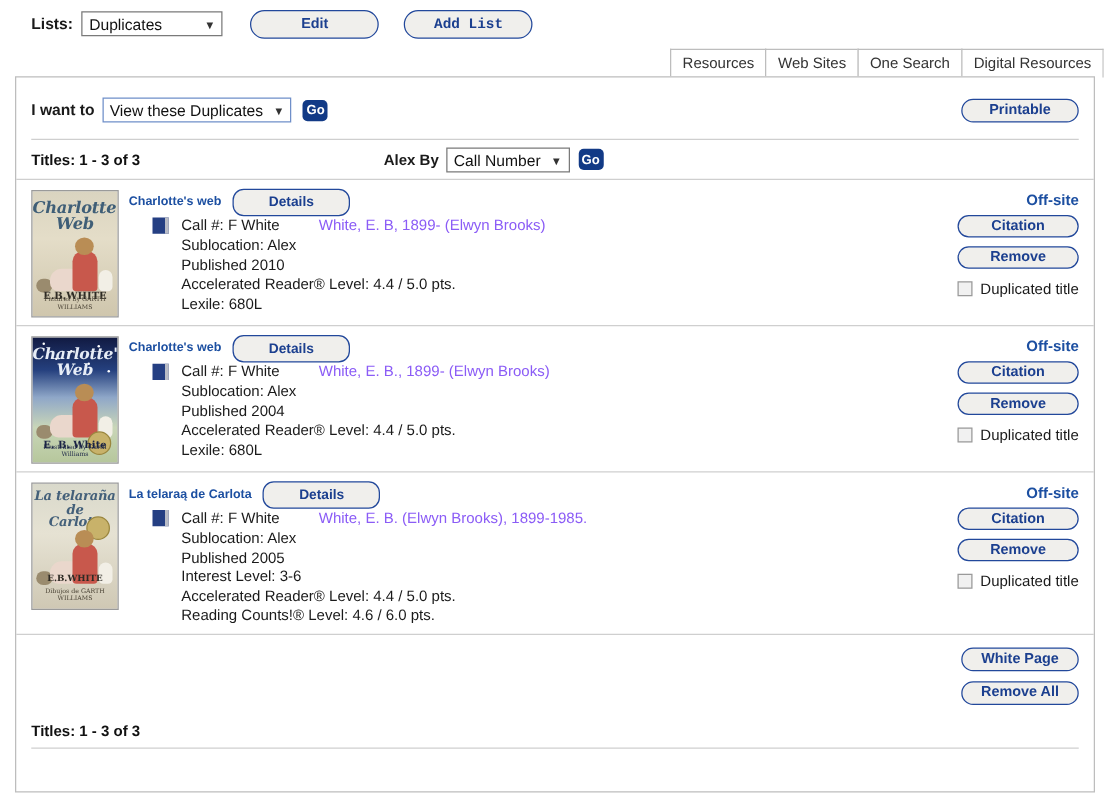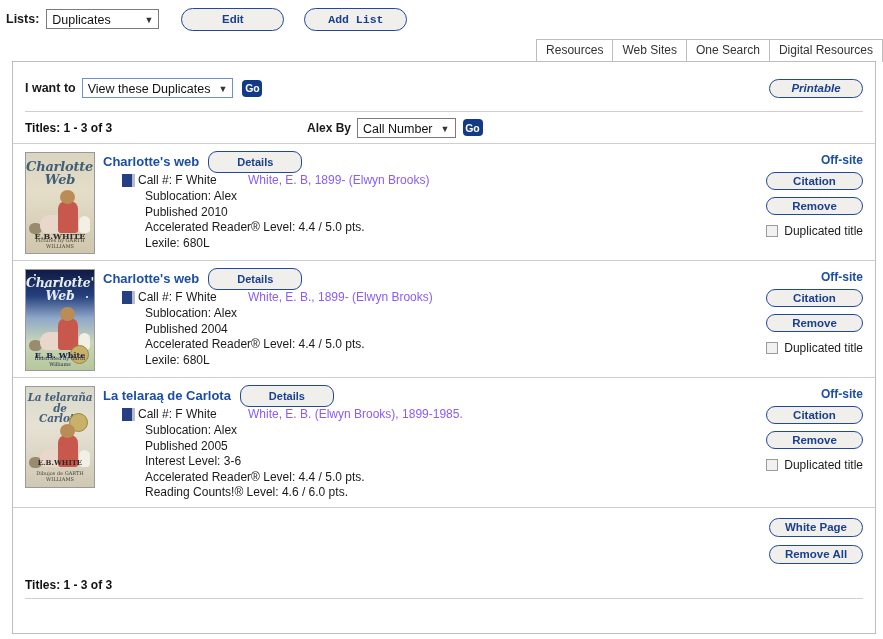--- a/index.html
+++ b/index.html
@@ -15,21 +15,21 @@
     color: #1a1a1a;
     overflow: hidden;
     position: relative;
   }
 
   
   .lists-bar {
     height: 38px;
     display: flex;
     align-items: center;
-    padding-left: 6px;
+    padding-left: 25px;
     box-sizing: border-box;
   }
   .lists-label {
     font-weight: bold;
     font-size: 12.5px;
     color: #1a1a1a;
     margin-right: 7px;
   }
   .fake-select {
     position: relative;
@@ -149,21 +149,20 @@
     height: 17px;
     margin-left: 9px;
     cursor: pointer;
     border: none;
     font-family: "Liberation Sans", sans-serif;
   }
   .btn-printable {
     margin-left: auto;
     width: 94px;
     height: 19px;
-    font-style: italic;
   }
 
   .hr {
     border: none;
     border-top: 1px solid #cfcfcf;
     margin: 9px 12px 0 12px;
     height: 0;
   }
 
   .titles-row {
@@ -319,21 +318,21 @@
     position: relative;
   }
   .rec-titleline {
     display: flex;
     align-items: center;
     height: 19px;
   }
   .rec-title {
     color: #1c4fa1;
     font-weight: bold;
-    font-size: 13px;
+    font-size: 10px;
     text-decoration: none;
     cursor: pointer;
     white-space: nowrap;
   }
   .btn-details {
     width: 94px;
     height: 22px;
     margin-left: 9px;
     border-radius: 9px;
     font-size: 11px;
@@ -347,21 +346,21 @@
   .book-icon {
     width: 13px;
     height: 13px;
     flex: 0 0 13px;
     background: #253f83;
     border-right: 3px solid #b9bcc6;
     box-sizing: border-box;
     margin-top: 1px;
   }
   .callno {
-    margin-left: 3px;
+    margin-left: 10px;
     font-size: 12px;
     color: #1a1a1a;
     width: 110px;
     flex: 0 0 110px;
   }
   .author {
     font-size: 12px;
     color: #8b5cf6;
   }
   .rec-meta {

